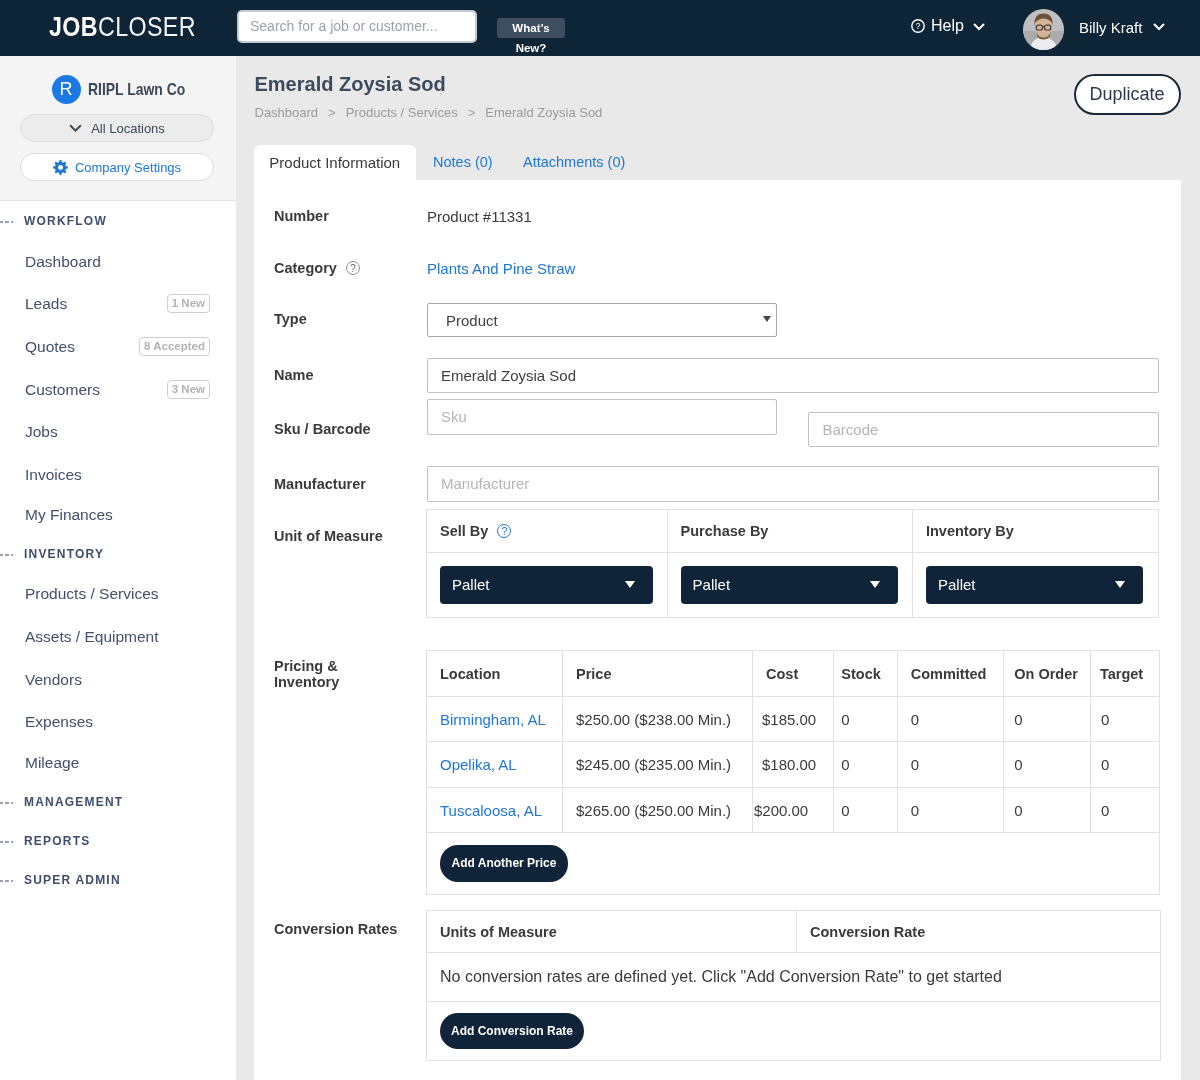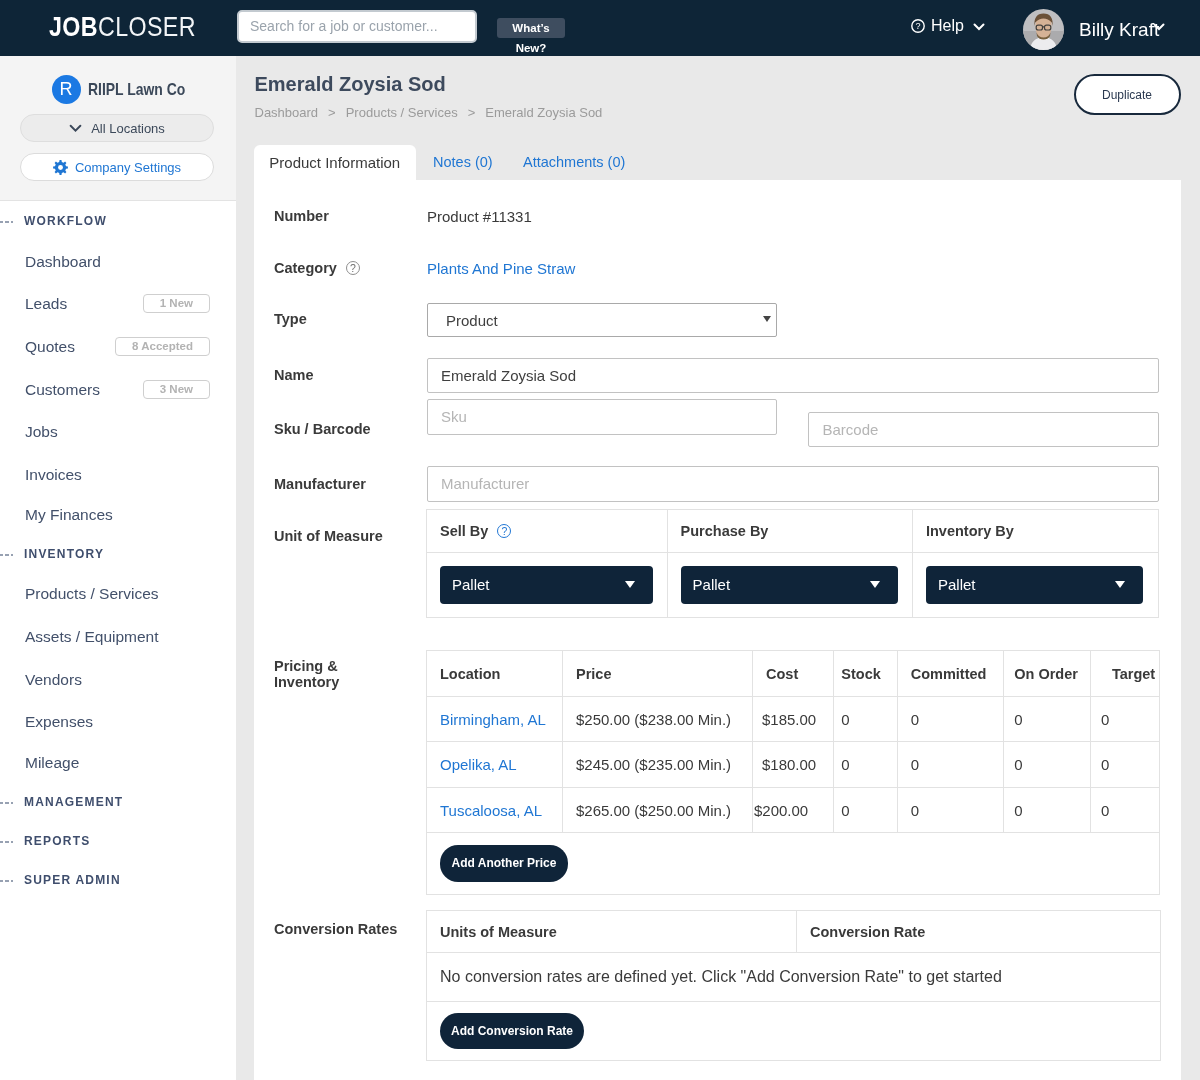--- a/index.html
+++ b/index.html
@@ -8,41 +8,41 @@
 .abs { position:absolute; }
 
 
 #topbar { position:absolute; left:0; top:0; width:1200px; height:56px; background:#0e2537; }
 #logo { position:absolute; left:49px; top:10px; font-size:28.5px; color:#fff; letter-spacing:0.5px; white-space:nowrap; transform:scaleX(0.815); transform-origin:left center; }
 #logo b { font-weight:700; }
 #logo span { font-weight:300; color:#f2f5f7; }
 #searchbox { position:absolute; left:237px; top:10px; width:240px; height:33px; background:#fff; border:2px solid #c3cad0; border-radius:5px; color:#9aa3ac; line-height:29px; padding-left:11px; font-size:14px; }
 #whatsnew { position:absolute; left:497px; top:18px; width:68px; height:20px; background:#3e4d5f; border-radius:3px; color:#fff; font-size:11.5px; font-weight:700; text-align:center; line-height:20px; }
 #helptxt { position:absolute; left:931px; top:17px; font-size:16px; color:#fff; }
-#billy { position:absolute; left:1079px; top:19px; font-size:19px; color:#fff; }
+#billy { position:absolute; left:1079px; top:19px; font-size:15px; color:#fff; }
 
 
 #sidebar { position:absolute; left:0; top:56px; width:235.5px; height:1024px; background:#fff; }
 #sidetop { position:absolute; left:0; top:0; width:100%; height:145px; background:#f4f4f4; border-bottom:1px solid #e3e3e3; }
 #clogo { position:absolute; left:51.5px; top:18.5px; width:29px; height:29px; border-radius:50%; background:#1b79e3; color:#fff; font-weight:400; font-size:18px; text-align:center; line-height:28px; }
 #cname { position:absolute; left:88px; top:24px; font-size:17px; font-weight:700; color:#3b4859; transform:scaleX(0.82); transform-origin:left center; white-space:nowrap; }
 .pill { position:absolute; left:20px; width:194px; height:28px; border-radius:14px; font-size:13px; display:flex; align-items:center; justify-content:center; }
 #pill-loc { top:58px; background:#ececec; border:1px solid #dedede; color:#3b4859; }
 #pill-set { top:97px; background:#fff; border:1px solid #dcdcdc; color:#1f76d3; }
 .mi { position:absolute; left:25px; font-size:15.5px; color:#42506a; }
 .sh { position:absolute; left:24px; font-size:12px; font-weight:700; letter-spacing:1.2px; color:#3f4e6d; }
 .dash { position:absolute; left:0; width:13px; height:2px; background:repeating-linear-gradient(90deg,#97a1b2 0 3.2px,transparent 3.2px 5.4px); }
-.badge { position:absolute; font-size:11.5px; font-weight:700; color:#b3b3b3; border:1px solid #cfcfcf; border-radius:4px; height:19px; line-height:17px; padding:0 16px; }
+.badge { position:absolute; font-size:11.5px; font-weight:700; color:#b3b3b3; border:1px solid #cfcfcf; border-radius:4px; height:19px; line-height:17px; padding:0 4px; }
 
 
 #main { position:absolute; left:235.5px; top:56px; width:964.5px; height:1024px; background:#e9e9e9; }
 #h1 { position:absolute; left:19px; top:17px; font-size:20px; font-weight:700; color:#3d4a5d; }
 #crumbs { position:absolute; left:19px; top:49px; font-size:13px; color:#9b9b9b; }
 #crumbs .sep { margin:0 10px; color:#9b9b9b; }
-#dupbtn { position:absolute; right:19.5px; top:18px; width:107px; height:41px; border:2px solid #18293c; border-radius:21px; background:#fff; color:#2a3950; font-size:12px; display:flex; align-items:center; justify-content:center; }
+#dupbtn { position:absolute; right:19.5px; top:18px; width:107px; height:41px; border:2px solid #18293c; border-radius:21px; background:#fff; color:#2a3950; font-size:18px; display:flex; align-items:center; justify-content:center; }
 #tab-active { position:absolute; left:18px; top:88.5px; width:162.5px; height:36px; background:#fff; border-radius:6px 6px 0 0; color:#3a3a3a; font-size:15px; display:flex; align-items:center; justify-content:center; }
 .tab-link { position:absolute; top:98px; font-size:14.5px; color:#1f76d3; }
 #card { position:absolute; left:18.1px; top:124px; width:927.5px; height:900px; background:#fff; }
 
 
 .lbl { position:absolute; left:20.4px; font-size:14.5px; font-weight:700; color:#3a3a3a; }
 .val { position:absolute; left:173.4px; font-size:15px; color:#3a3a3a; }
 .bluelink { color:#1f76d3; }
 .input { position:absolute; background:#fff; border:1px solid #c2c2c2; border-radius:2px; font-size:15px; color:#3f3f3f; line-height:33.5px; padding-left:13px; }
 .ph { color:#b5b5b5; }
@@ -208,21 +208,21 @@
           <col style="width:68.7px">
         </colgroup>
       <tbody>
           <tr style="height:46px;">
         <th>Location</th>
             <th>Price</th>
             <th style="">Cost</th>
             <th style="padding-left:7px">Stock</th>
             <th>Committed</th>
             <th style="padding-left:10px">On Order</th>
-            <th style="padding-left:21px">Target</th>
+            <th style="padding-left:9px">Target</th>
       </tr>
       <tr style="height:45.3px;">
         <td class="bluelink">Birmingham, AL</td>
             <td>$250.00 ($238.00 Min.)</td>
             <td style="padding-left:9px">$185.00</td>
             <td style="padding-left:7px">0</td>
             <td>0</td>
             <td style="padding-left:10px">0</td>
             <td style="padding-left:10px">0</td>
       </tr>

